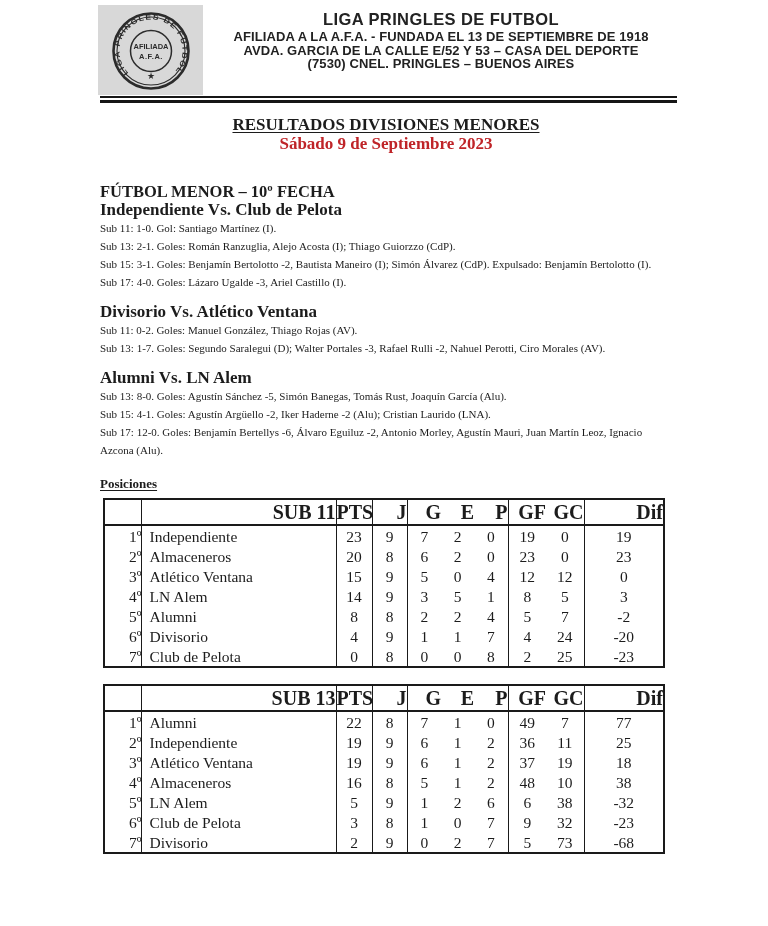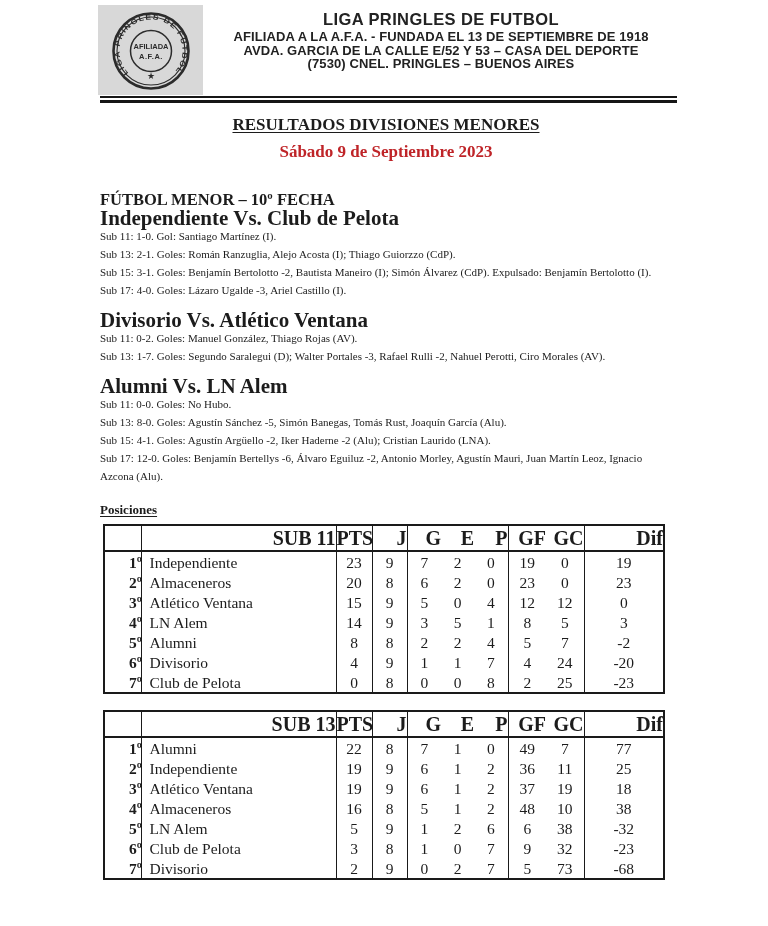--- a/index.html
+++ b/index.html
@@ -30,27 +30,27 @@
   }
 
   
   .content { margin:0 96px 0 100px; width:572px; }
 
   .section-head { text-align:center; margin-top:12px; }
   .section-title {
     font-size:17px; font-weight:bold; text-decoration:underline;
     text-underline-offset:2px; line-height:19px;
   }
-  .section-date { font-size:17px; font-weight:bold; line-height:19px; margin-top:8px; }
+  .section-date { font-size:17px; font-weight:bold; line-height:19px; margin-top:0; }
 
   .results-heading { font-size:16.5px; font-weight:bold; line-height:18px; margin-top:30px; }
 
   .match { margin-top:12px; }
   .match.first { margin-top:0; }
-  .match-title { font-size:21px; font-weight:bold; line-height:18px; }
+  .match-title { font-size:17px; font-weight:bold; line-height:18px; }
   .match-line  { font-size:11px; line-height:18px; }
 
   .standings-heading {
     margin-top:16px; font-size:13px; font-weight:bold; line-height:18px;
     text-decoration:underline; text-underline-offset:2px; margin-bottom:5px;
   }
 
   
   table.standings-table {
     border-collapse:collapse; table-layout:fixed; width:562px; margin-left:3px;
@@ -62,21 +62,21 @@
     font-size:15.5px; line-height:19px;
   }
   .standings-table th {
     font-size:20px; font-weight:bold; height:24px;
     border-bottom:2px solid #1a1a1a;
     text-align:right;
   }
   .standings-table td { height:20px; font-weight:normal; }
   .standings-table .br { border-right:1.5px solid #1a1a1a; }
   .standings-table td.team-cell { text-align:left; padding-left:8px; }
-  .standings-table td.pos-cell { font-weight:bold;padding-left:24px; }
+  .standings-table td.pos-cell { font-weight:normal;padding-left:24px; }
 
   svg text { user-select:none; }
 </style>
 </head>
 <body>
 
 <div class="page">
 
   <div class="header">
 
@@ -126,21 +126,20 @@
           <div class="match-line">Sub 15: 3-1. Goles: Benjamín Bertolotto -2, Bautista Maneiro (I); Simón Álvarez (CdP). Expulsado: Benjamín Bertolotto (I).</div>
           <div class="match-line">Sub 17: 4-0. Goles: Lázaro Ugalde -3, Ariel Castillo (I).</div>
         </div>
         <div class="match">
           <div class="match-title">Divisorio Vs. Atlético Ventana</div>
           <div class="match-line">Sub 11: 0-2. Goles: Manuel González, Thiago Rojas (AV).</div>
           <div class="match-line">Sub 13: 1-7. Goles: Segundo Saralegui (D); Walter Portales -3, Rafael Rulli -2, Nahuel Perotti, Ciro Morales (AV).</div>
         </div>
         <div class="match">
           <div class="match-title">Alumni Vs. LN Alem</div>
-          <div class="match-line">Sub 11: 0-0. Goles: No Hubo.</div>
           <div class="match-line">Sub 13: 8-0. Goles: Agustín Sánchez -5, Simón Banegas, Tomás Rust, Joaquín García (Alu).</div>
           <div class="match-line">Sub 15: 4-1. Goles: Agustín Argüello -2, Iker Haderne -2 (Alu); Cristian Laurido (LNA).</div>
           <div class="match-line">Sub 17: 12-0. Goles: Benjamín Bertellys -6, Álvaro Eguiluz -2, Antonio Morley, Agustín Mauri, Juan Martín Leoz, Ignacio Azcona (Alu).</div>
         </div>
       </div>
 
     <div class="standings-heading">Posiciones</div>
 
     <div id="tables">
         <table class="standings-table mb">

